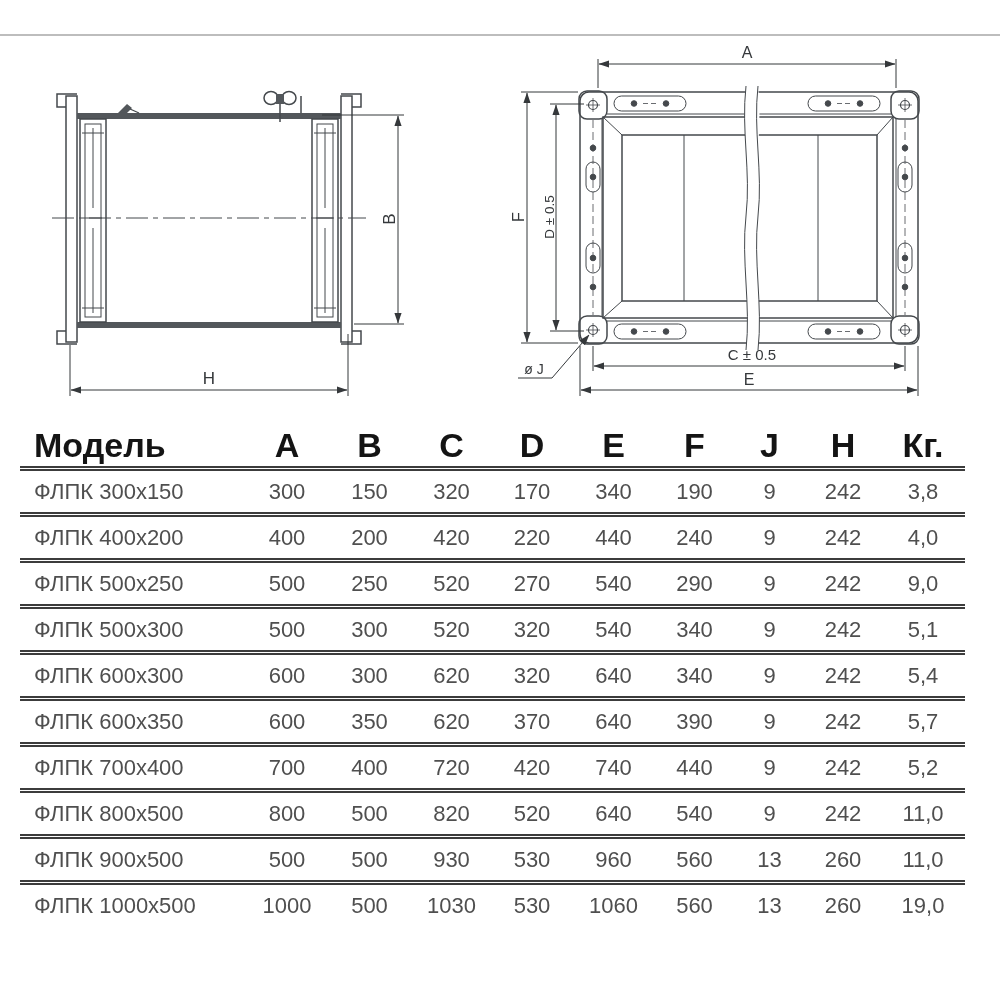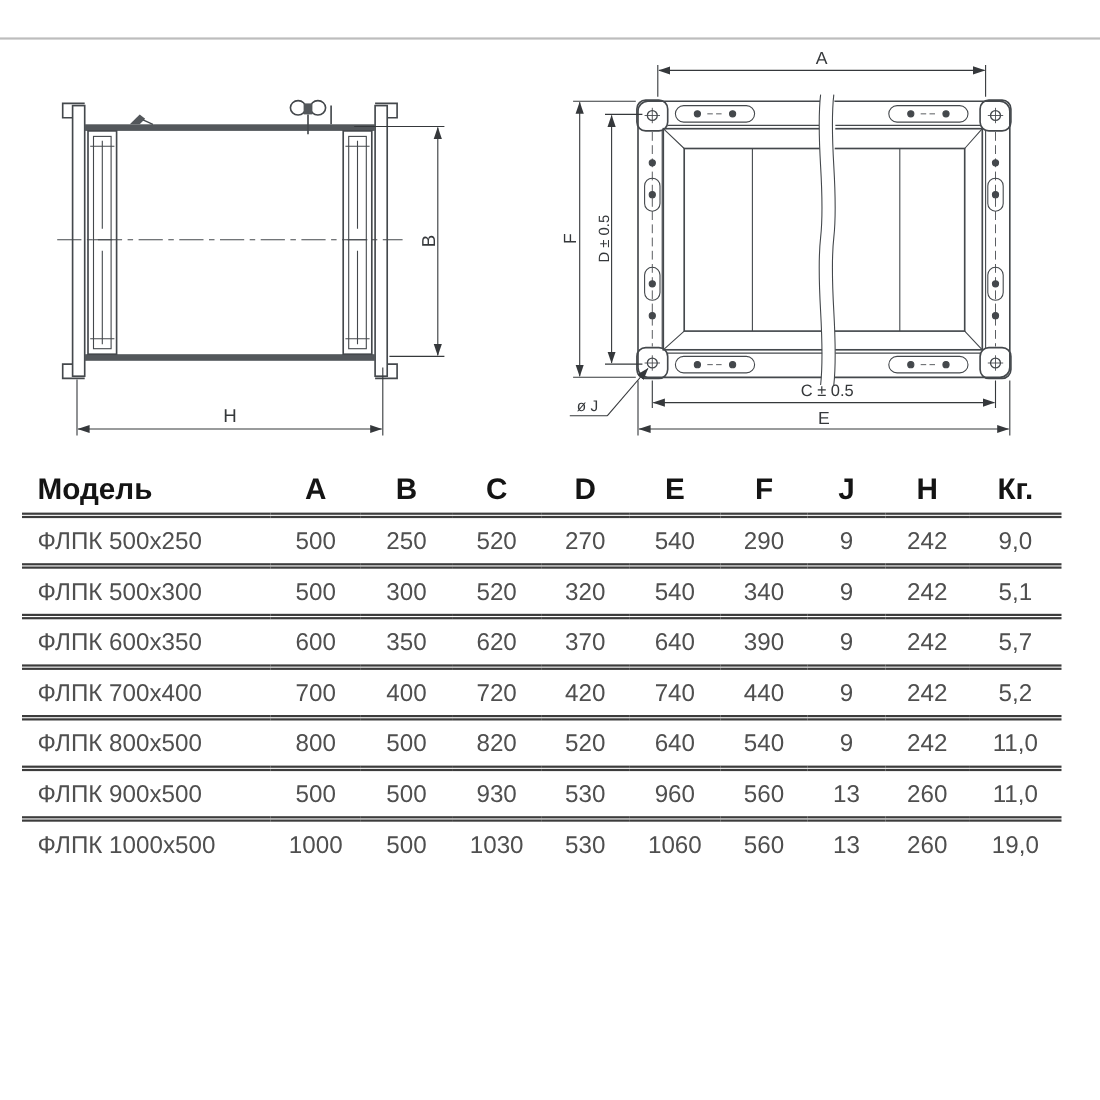--- a/index.html
+++ b/index.html
@@ -6,21 +6,21 @@
   .page{position:relative;width:1000px;height:1000px;background:#ffffff;overflow:hidden;
         font-family:"Liberation Sans",sans-serif;}
   .top-rule{position:absolute;left:0;top:34px;width:1000px;height:2px;background:#bdbdbd;}
   .drawings{position:absolute;left:0;top:0;width:1000px;height:420px;}
   .svg-abs{position:absolute;}
   #side-view-svg{left:45px;top:80px;}
   #front-view-svg{left:505px;top:30px;}
   svg text{font-family:"Liberation Sans",sans-serif;fill:#35383b;}
 
   .dim-table{position:absolute;left:20px;top:424px;border-collapse:collapse;table-layout:fixed;width:945px;}
-  .dim-table th{font-size:27px;font-weight:bold;color:#141414;height:42px;text-align:center;
+  .dim-table th{font-size:34px;font-weight:bold;color:#141414;height:42px;text-align:center;
                 vertical-align:middle;padding:0;}
   .dim-table td{font-size:22px;color:#4f4f4f;height:41px;text-align:center;vertical-align:middle;padding:0;}
   .dim-table thead tr{border-bottom:5px double #3c3c3c;}
   .dim-table tbody tr{border-bottom:5px double #3c3c3c;}
   .dim-table tbody tr:last-child{border-bottom:none;}
   .dim-table .model-col{text-align:left;padding-left:14px;}
 </style>
 </head>
 <body>
 
@@ -246,20 +246,44 @@
           <th>D</th>
           <th>E</th>
           <th>F</th>
           <th>J</th>
           <th>H</th>
           <th>Кг.</th>
         </tr>
     </thead>
     <tbody>
         <tr>
+          <td class="model-col">ФЛПК 300x150</td>
+          <td>300</td>
+          <td>150</td>
+          <td>320</td>
+          <td>170</td>
+          <td>340</td>
+          <td>190</td>
+          <td>9</td>
+          <td>242</td>
+          <td>3,8</td>
+        </tr>
+        <tr>
+          <td class="model-col">ФЛПК 400x200</td>
+          <td>400</td>
+          <td>200</td>
+          <td>420</td>
+          <td>220</td>
+          <td>440</td>
+          <td>240</td>
+          <td>9</td>
+          <td>242</td>
+          <td>4,0</td>
+        </tr>
+        <tr>
           <td class="model-col">ФЛПК 500x250</td>
           <td>500</td>
           <td>250</td>
           <td>520</td>
           <td>270</td>
           <td>540</td>
           <td>290</td>
           <td>9</td>
           <td>242</td>
           <td>9,0</td>
@@ -268,20 +292,32 @@
           <td class="model-col">ФЛПК 500x300</td>
           <td>500</td>
           <td>300</td>
           <td>520</td>
           <td>320</td>
           <td>540</td>
           <td>340</td>
           <td>9</td>
           <td>242</td>
           <td>5,1</td>
+        </tr>
+        <tr>
+          <td class="model-col">ФЛПК 600x300</td>
+          <td>600</td>
+          <td>300</td>
+          <td>620</td>
+          <td>320</td>
+          <td>640</td>
+          <td>340</td>
+          <td>9</td>
+          <td>242</td>
+          <td>5,4</td>
         </tr>
         <tr>
           <td class="model-col">ФЛПК 600x350</td>
           <td>600</td>
           <td>350</td>
           <td>620</td>
           <td>370</td>
           <td>640</td>
           <td>390</td>
           <td>9</td>

